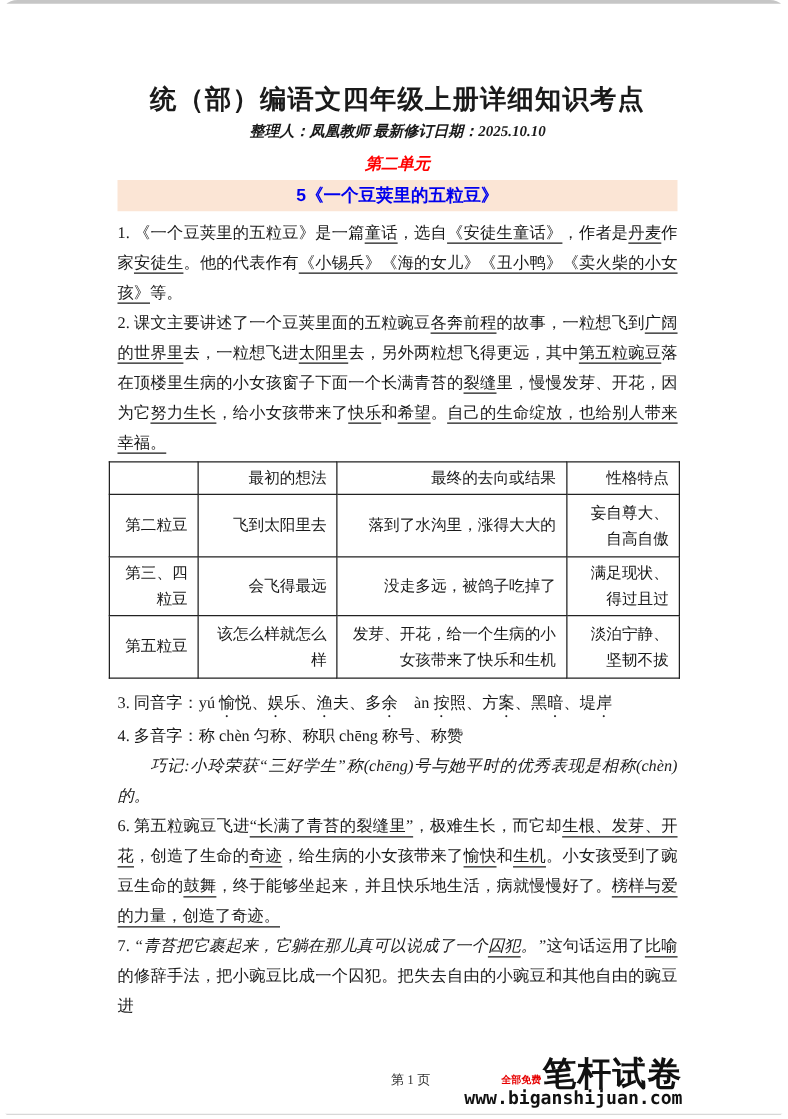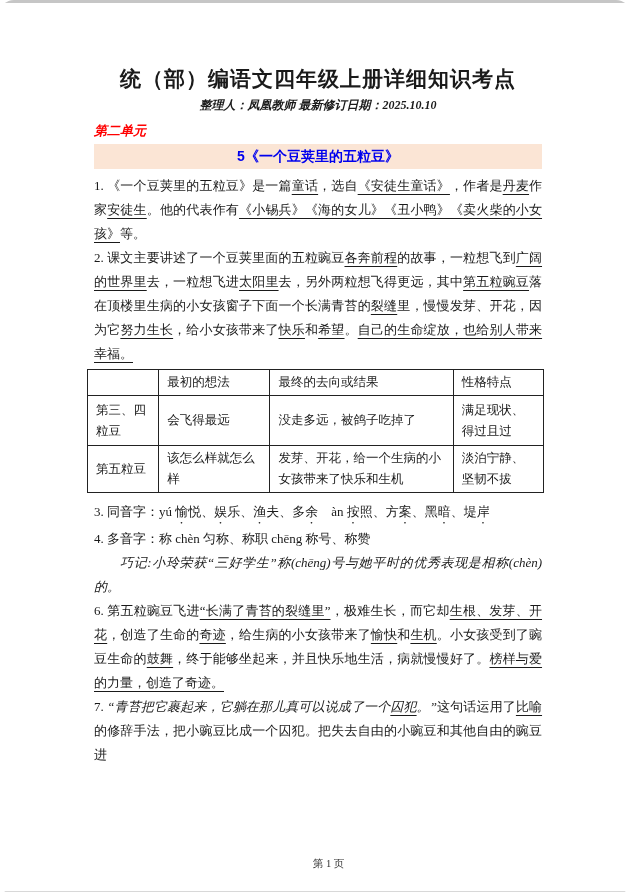--- a/index.html
+++ b/index.html
@@ -16,21 +16,21 @@
   .bottom-edge{position:absolute;bottom:3px;left:0;width:100%;height:1px;background:#d8d8d8;}
   .content{padding:64px 88px 0 94px;}
   .doc-title{
     text-align:center;font-size:21px;font-weight:bold;line-height:30px;
     letter-spacing:1px;
   }
   .doc-subtitle{
     text-align:center;font-size:12px;font-weight:bold;line-height:19px;margin-top:2px;
   }
   .unit-heading{
-    font-size:13px;font-weight:bold;line-height:18px;margin-top:7px;
+    text-align:center;font-size:13px;font-weight:bold;line-height:18px;margin-top:7px;
     color:#ff0000;
   }
   .lesson-banner{
     margin-top:4px;
     background:#fbe5d5;
     text-align:center;
     font-family:"Liberation Sans","DejaVu Sans",sans-serif;
     font-size:14px;font-weight:bold;line-height:25px;
     color:#0000ee;
   }
@@ -47,21 +47,21 @@
     -webkit-text-emphasis:dot;-webkit-text-emphasis-position:under right;
     text-emphasis:dot;text-emphasis-position:under right;
   }
   table.peas{
     border-collapse:collapse;table-layout:fixed;
     width:457px;margin:3px 0 2px -7px;
   }
   table.peas td,table.peas th{
     border:1px solid #222;
     font-size:12.5px;line-height:21px;font-weight:normal;
-    text-align:left;vertical-align:middle;
+    text-align:right;vertical-align:middle;
     padding:2px 8px;
     overflow:hidden;
   }
   table.peas thead tr{height:26px;}
   table.peas tbody tr:nth-child(1){height:50px;}
   table.peas tbody tr:nth-child(2){height:44px;}
   table.peas tbody tr:nth-child(3){height:50px;}
   table.peas tbody tr:nth-child(4){height:50px;}
   .footer-page{
     position:absolute;left:0;right:0;bottom:24px;
@@ -112,20 +112,26 @@
         <thead>
           <tr>
             <th></th>
             <th>最初的想法</th>
             <th>最终的去向或结果</th>
             <th>性格特点</th>
           </tr>
         </thead>
         <tbody>
           <tr>
+            <td>第二粒豆</td>
+            <td>飞到太阳里去</td>
+            <td>落到了水沟里，涨得大大的</td>
+            <td>妄自尊大、自高自傲</td>
+          </tr>
+          <tr>
             <td>第三、四粒豆</td>
             <td>会飞得最远</td>
             <td>没走多远，被鸽子吃掉了</td>
             <td>满足现状、得过且过</td>
           </tr>
           <tr>
             <td>第五粒豆</td>
             <td>该怎么样就怎么样</td>
             <td>发芽、开花，给一个生病的小女孩带来了快乐和生机</td>
             <td>淡泊宁静、坚韧不拔</td>
@@ -135,15 +141,22 @@
 
     <p class="para gap"><span>3. 同音字：yú </span><span class="e">愉</span><span>悦、</span><span class="e">娱</span><span>乐、</span><span class="e">渔</span><span>夫、多</span><span class="e">余</span><span>　àn </span><span class="e">按</span><span>照、方</span><span class="e">案</span><span>、黑</span><span class="e">暗</span><span>、堤</span><span class="e">岸</span></p>
     <p class="para"><span>4. 多音字：称 chèn 匀称、称职 chēng 称号、称赞</span></p>
     <p class="para indent2"><span class="k">巧记:小玲荣获“三好学生”称(chēng)号与她平时的优秀表现是相称(chèn)的。</span></p>
     <p class="para"><span>6. 第五粒豌豆飞进</span><span class="u">“长满了青苔的裂缝里”</span><span>，极难生长，而它却</span><span class="u">生根、发芽、开花</span><span>，创造了生命的</span><span class="u">奇迹</span><span>，给生病的小女孩带来了</span><span class="u">愉快</span><span>和</span><span class="u">生机</span><span>。小女孩受到了豌豆生命的</span><span class="u">鼓舞</span><span>，终于能够坐起来，并且快乐地生活，病就慢慢好了。</span><span class="u">榜样与爱的力量，创造了奇迹。</span></p>
     <p class="para"><span>7. </span><span class="k">“青苔把它裹起来，它躺在那儿真可以说成了一个</span><span class="u k">囚犯</span><span class="k">。”</span><span>这句话运用了</span><span class="u">比喻</span><span>的修辞手法，把小豌豆比成一个囚犯。把失去自由的小豌豆和其他自由的豌豆进</span></p>
   </div>
 
   <div class="footer-page">第 1 页</div>
 
+  <div class="logo">
+    <div class="logo-top">
+      <span class="logo-tagline">全部免费</span>
+      <span class="logo-brand">笔杆试卷</span>
+    </div>
+    <div class="logo-url">www.biganshijuan.com</div>
+  </div>
 
   <div class="bottom-edge"></div>
 </div>
 
 </body></html>

